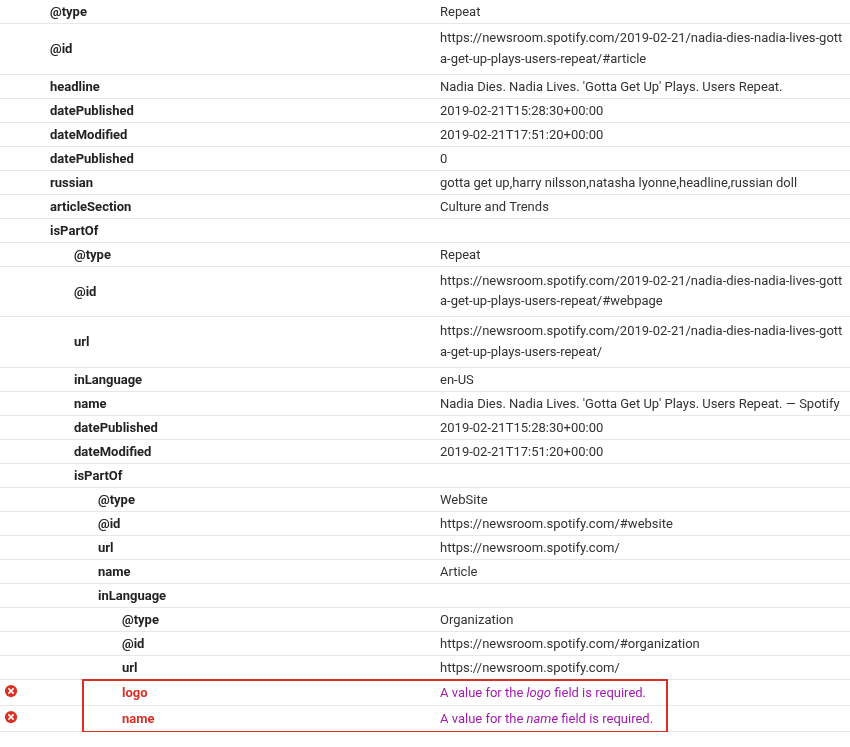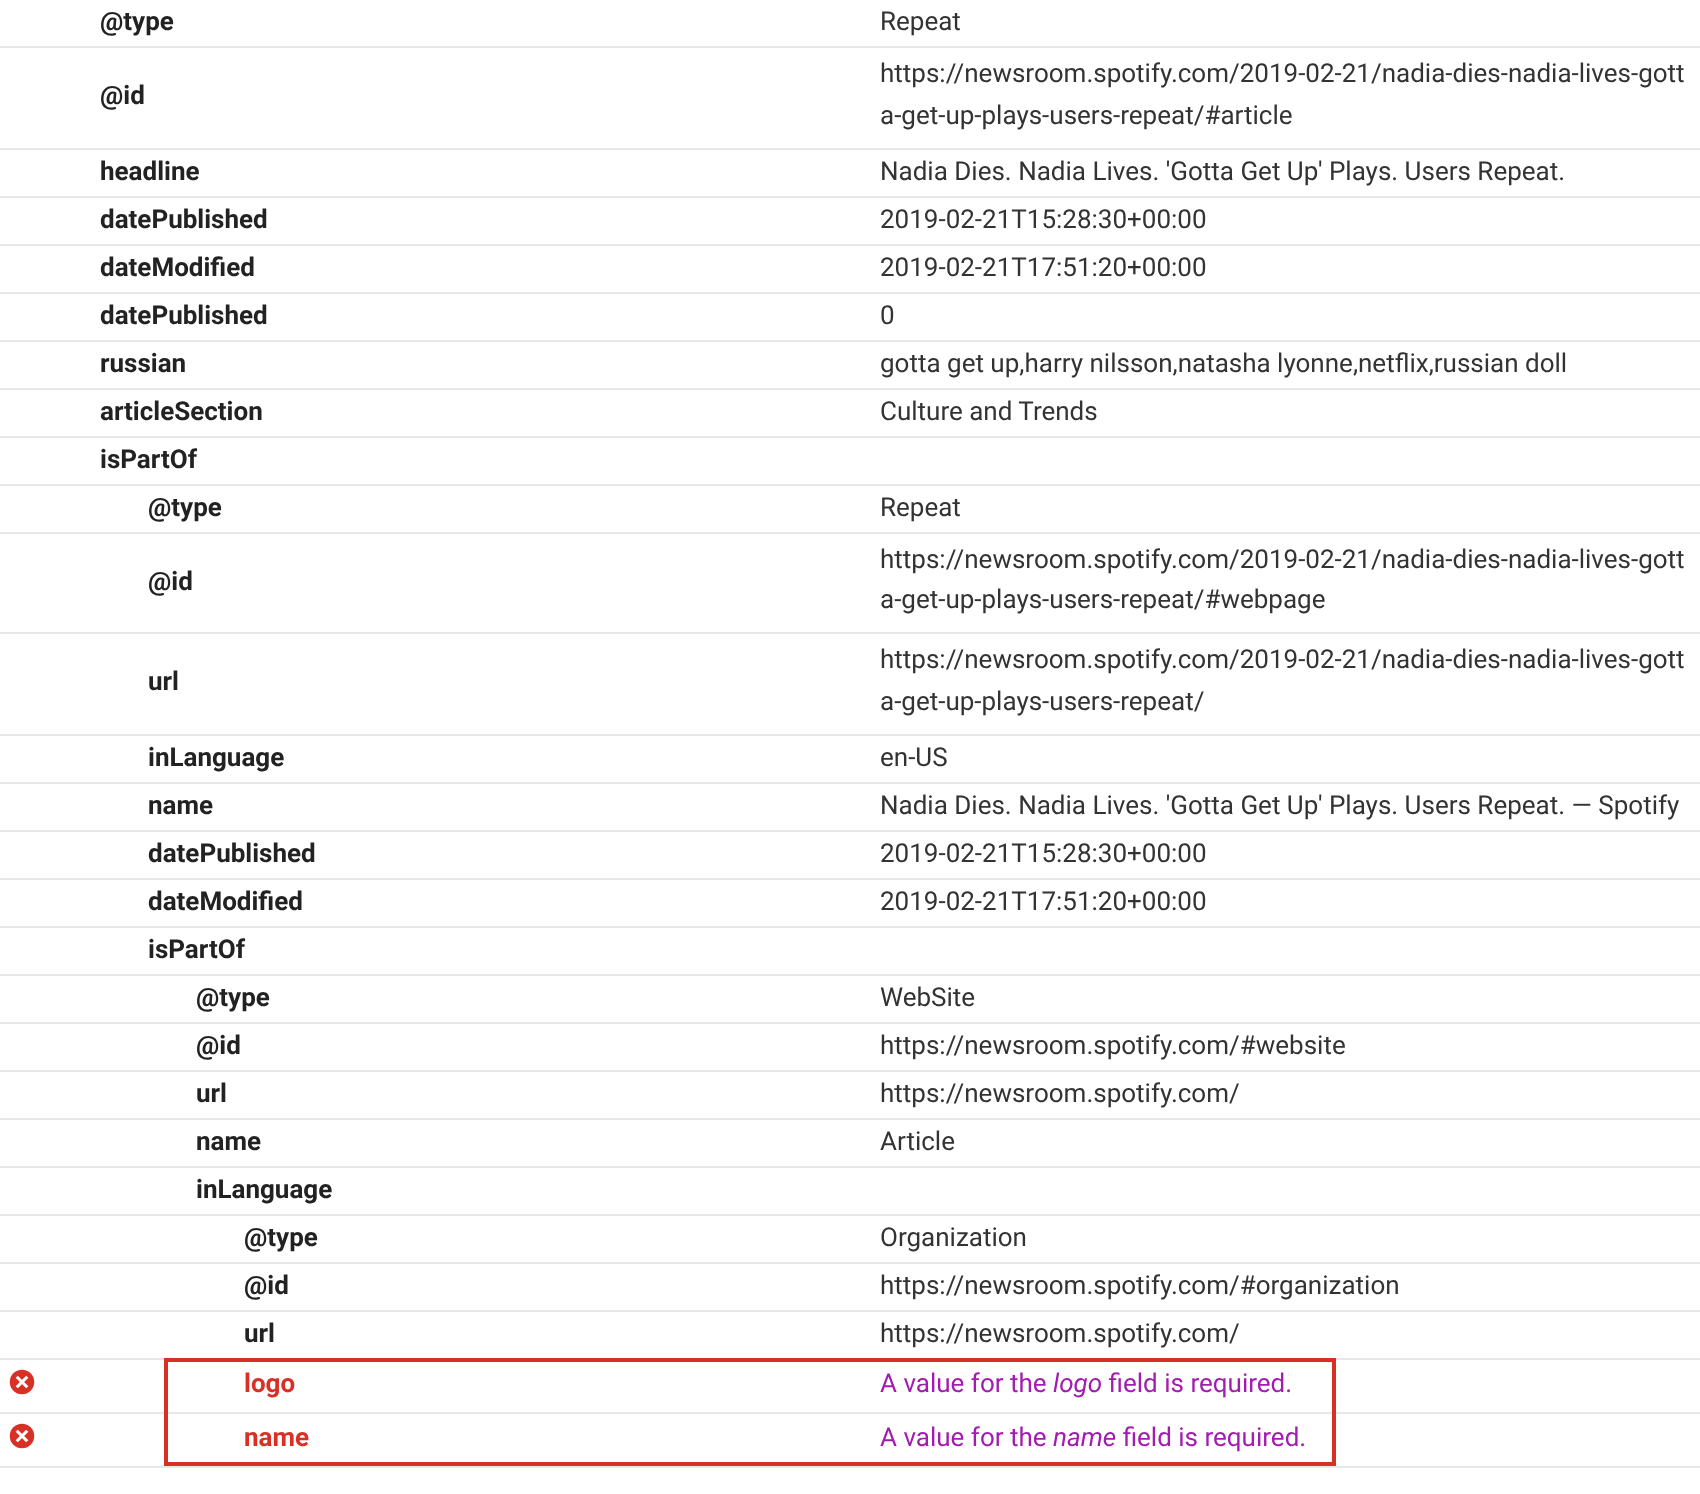--- a/index.html
+++ b/index.html
@@ -124,21 +124,21 @@
           <div class="icon-col"></div>
           <span class="key-text">datePublished</span>
         </div>
         <div class="val-cell">0</div>
       </div>
       <div class="row indent-0">
         <div class="key-cell">
           <div class="icon-col"></div>
           <span class="key-text">russian</span>
         </div>
-        <div class="val-cell">gotta get up,harry nilsson,natasha lyonne,netflix,russian doll</div>
+        <div class="val-cell">gotta get up,harry nilsson,natasha lyonne,headline,russian doll</div>
       </div>
       <div class="row indent-0">
         <div class="key-cell">
           <div class="icon-col"></div>
           <span class="key-text">articleSection</span>
         </div>
         <div class="val-cell">Culture and Trends</div>
       </div>
       <div class="row indent-0">
         <div class="key-cell">

